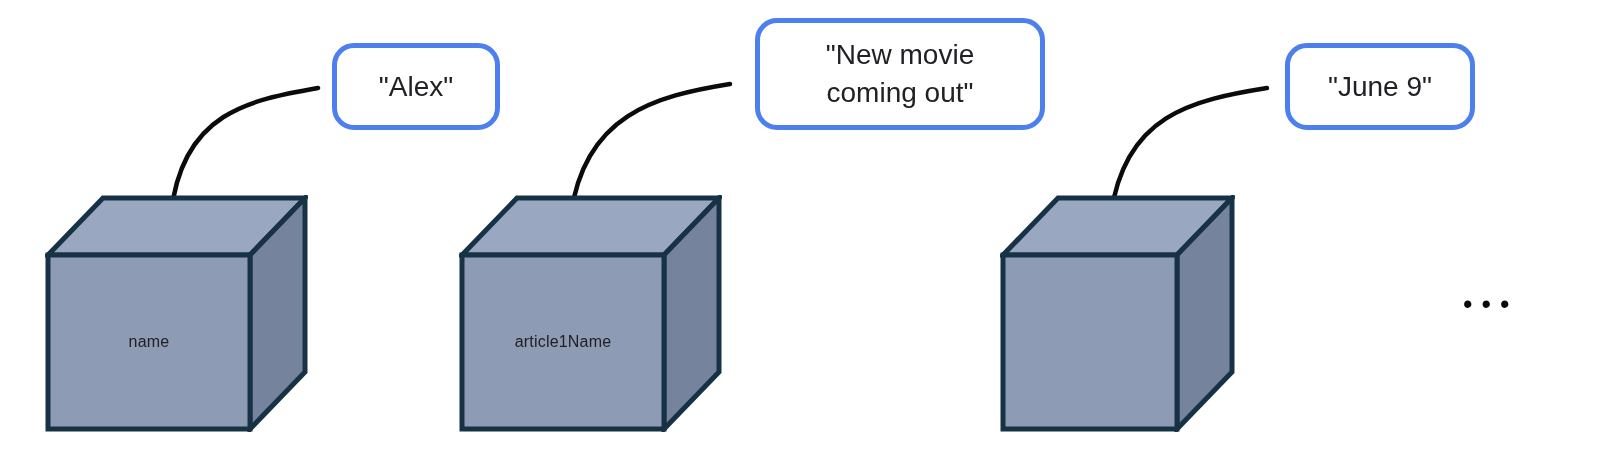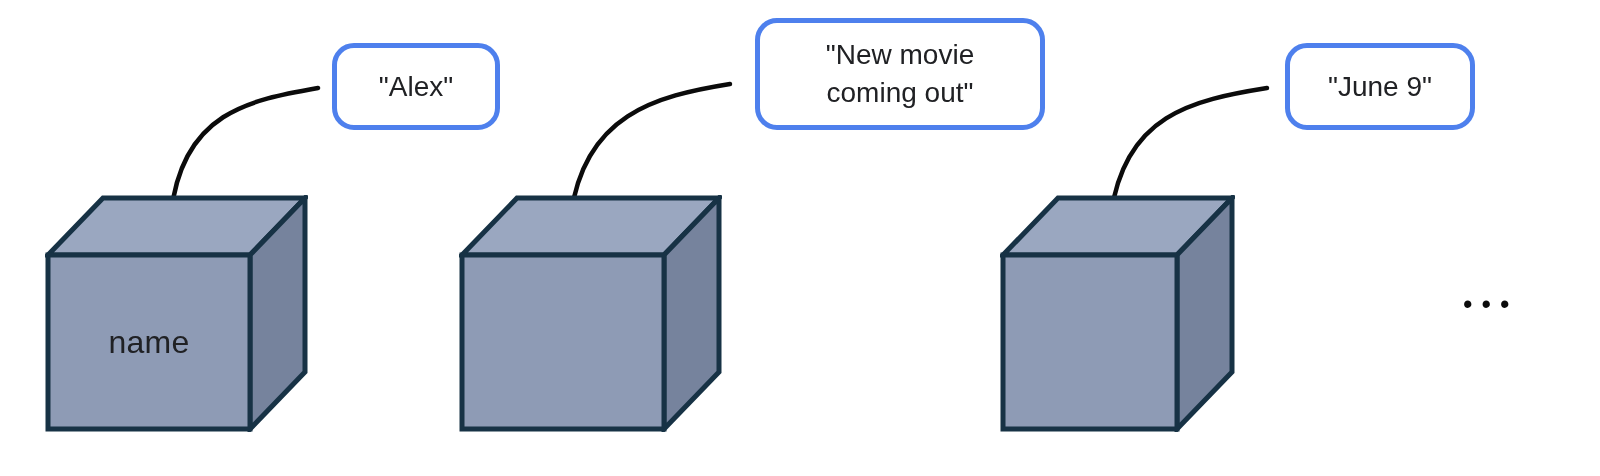--- a/index.html
+++ b/index.html
@@ -37,21 +37,21 @@
     stroke:var(--cube-outline);
     stroke-width:5;
     stroke-linejoin:miter;
   }
   .cube .face-top{fill:var(--cube-top);}
   .cube .face-right{fill:var(--cube-right);}
   .cube .face-front{fill:var(--cube-front);}
   .cube-label{
     position:absolute;
     display:flex;align-items:center;justify-content:center;
-    font-size:32px;color:var(--text);
+    font-size:16px;color:var(--text);
     letter-spacing:0.2px;
     z-index:3;
   }
   .bubble{
     position:absolute;
     box-sizing:border-box;
     background:var(--bubble-bg);
     border:5px solid var(--bubble-border);
     border-radius:22px;
     display:flex;align-items:center;justify-content:center;
@@ -90,20 +90,21 @@
     <polygon class="face-front" points="3,60 205,60 205,234 3,234"></polygon>
   </svg>
   <div class="cube-label" style="left:48px;top:255px;width:202px;height:174px">name</div>
   <div class="bubble" style="left:332px;top:43px;width:168px;height:87px">"Alex"</div>
 
   <svg class="cube" style="left:459px;top:195px" width="263" height="237" viewBox="0 0 263 237">
     <polygon class="face-top" points="3,60 205,60 260,3 58,3"></polygon>
     <polygon class="face-right" points="205,60 260,3 260,177 205,234"></polygon>
     <polygon class="face-front" points="3,60 205,60 205,234 3,234"></polygon>
   </svg>
+  <div class="cube-label" style="left:462px;top:255px;width:202px;height:174px">article1Name</div>
   <div class="bubble" style="left:755px;top:18px;width:290px;height:112px">"New movie
 coming out"</div>
 
   <svg class="cube" style="left:1000px;top:195px" width="235" height="237" viewBox="0 0 235 237">
     <polygon class="face-top" points="3,60 177,60 232,3 58,3"></polygon>
     <polygon class="face-right" points="177,60 232,3 232,177 177,234"></polygon>
     <polygon class="face-front" points="3,60 177,60 177,234 3,234"></polygon>
   </svg>
   <div class="bubble" style="left:1285px;top:43px;width:190px;height:87px">"June 9"</div>
 

